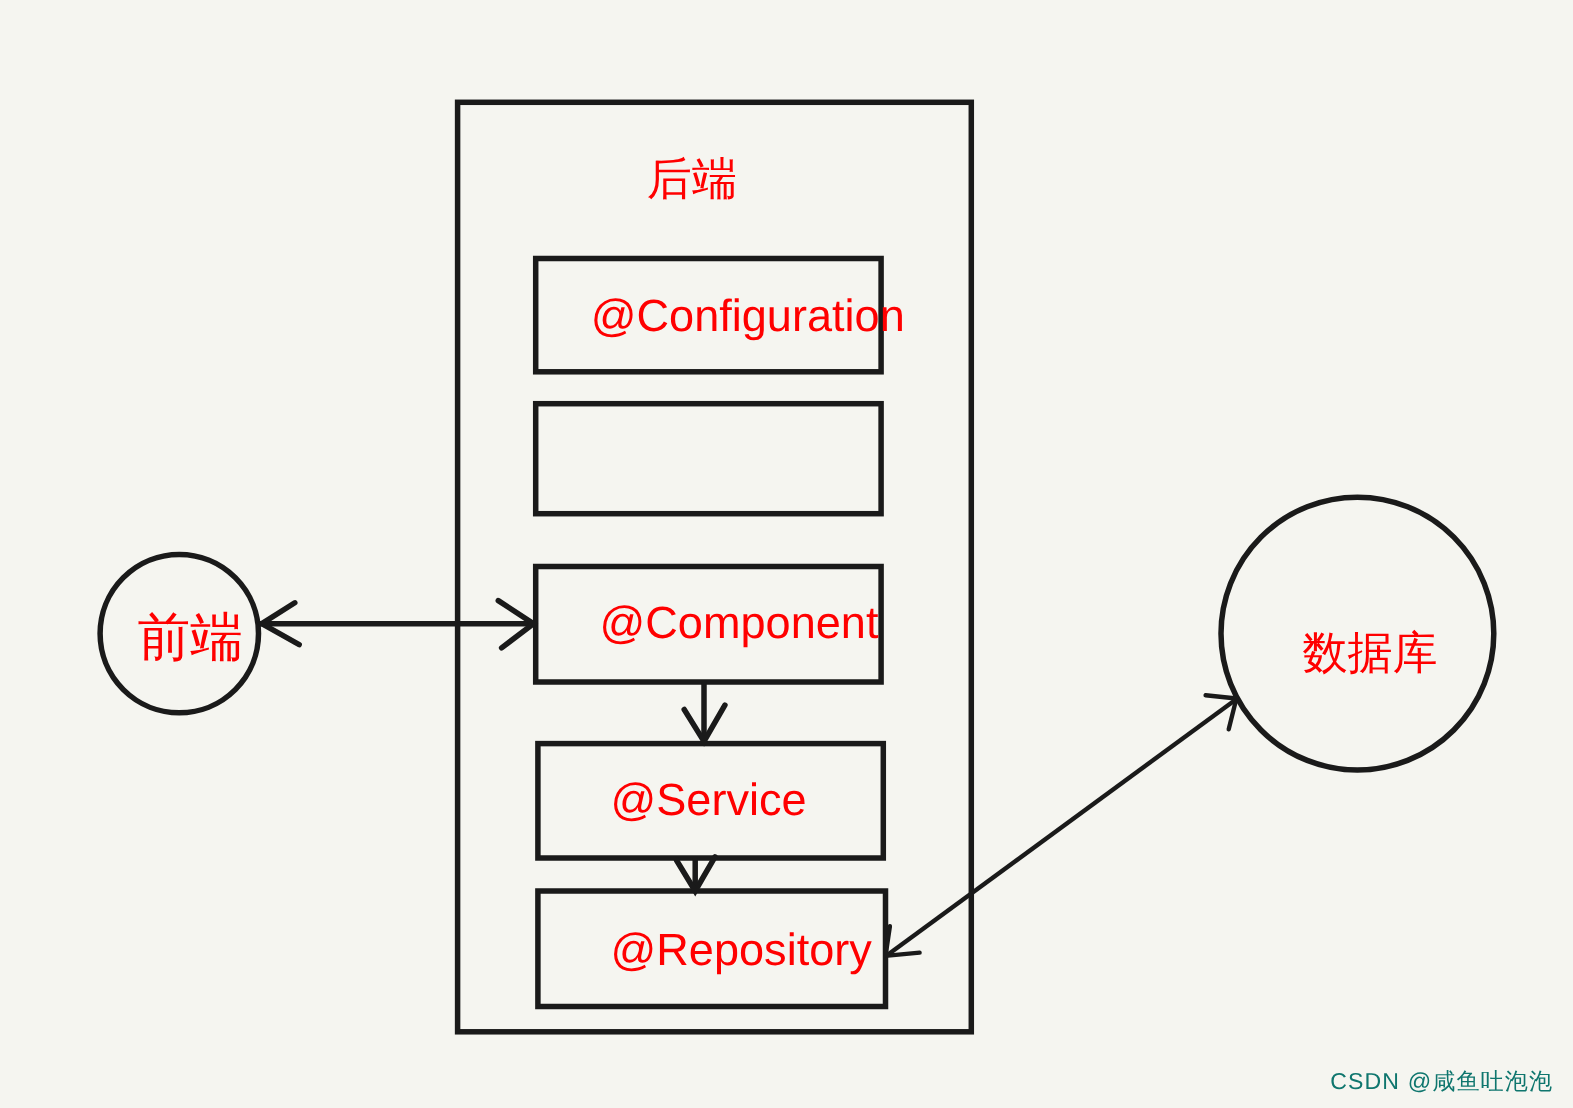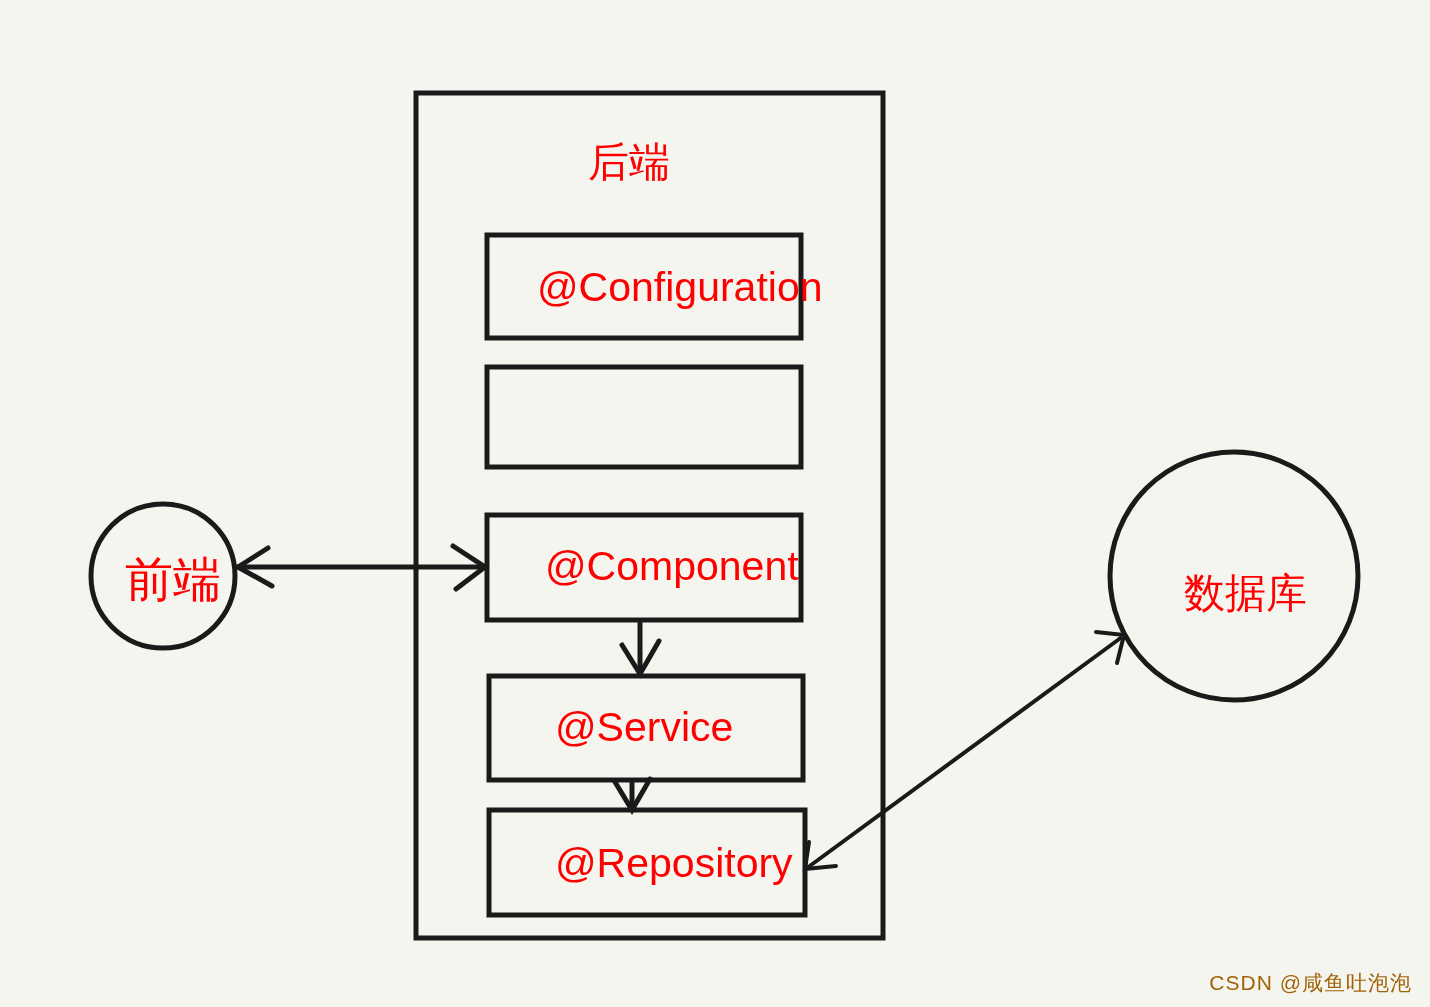--- a/index.html
+++ b/index.html
@@ -39,21 +39,21 @@
   .cn-label {
     font-size: 48px;
   }
   .cn-label-big {
     font-size: 41px;
   }
   .watermark {
     position: absolute;
     right: 18px;
     bottom: 10px;
-    color: #a16207;
+    color: #0f766e;
     font-size: 21px;
     font-family: "Liberation Sans", sans-serif;
     letter-spacing: 1px;
     white-space: nowrap;
   }
 </style>
 </head>
 <body>
 
 <div id="canvas">

